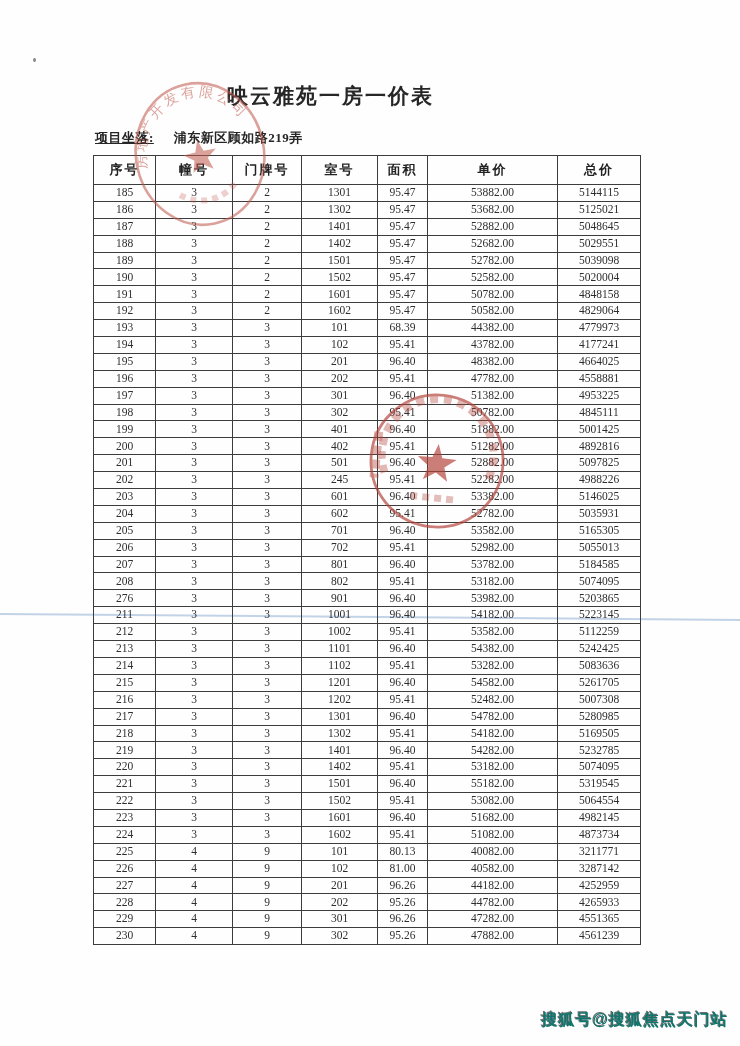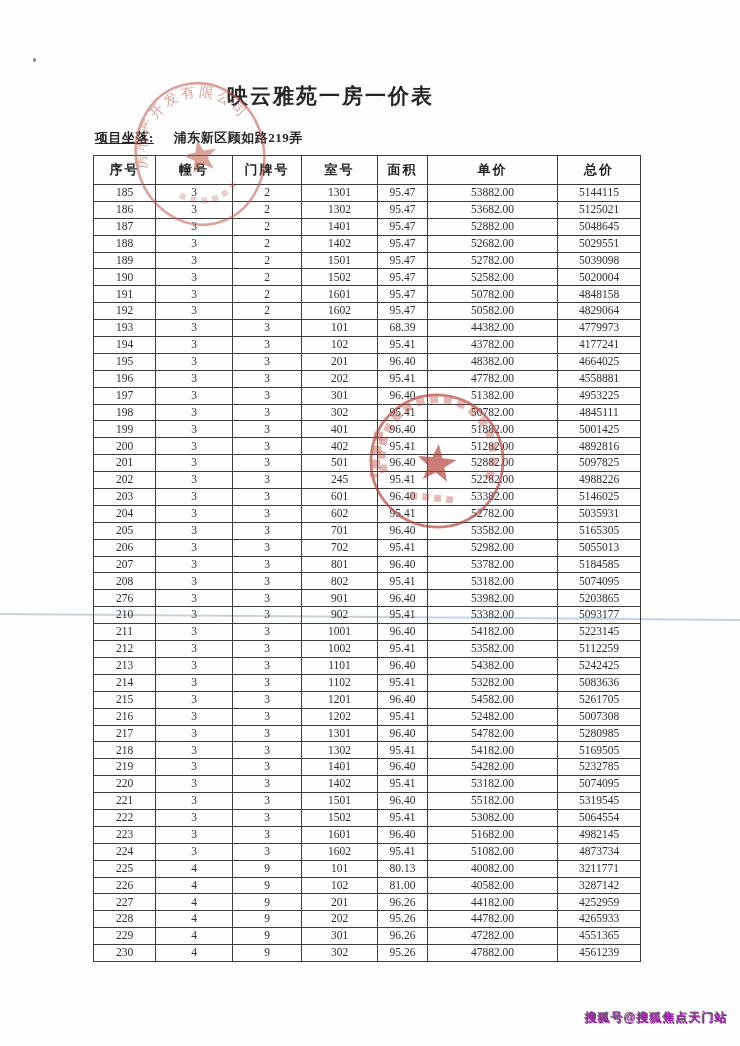--- a/index.html
+++ b/index.html
@@ -60,22 +60,22 @@
   }
 
   
   .stamp{position:absolute;pointer-events:none;}
   .stamp-1{left:130px;top:78px;opacity:.55;}
   .stamp-2{left:362px;top:386px;opacity:.68;}
 
   .watermark{
     position:absolute;right:12px;top:1010px;
     font-family:"Liberation Sans","DejaVu Sans",sans-serif;
-    font-size:12px;font-weight:bold;
-    color:#a21caf;
+    font-size:16px;font-weight:bold;
+    color:#0f766e;
     text-shadow:-1px -1px 0 #6f6f6f,1px 1px 0 #ffffff;
     letter-spacing:1px;
   }
 </style>
 </head>
 <body>
 
 <div class="page">
 
   <div class="speck"></div>
@@ -329,29 +329,20 @@
         <tr>
           <td>276</td>
           <td>3</td>
           <td>3</td>
           <td>901</td>
           <td>96.40</td>
           <td>53982.00</td>
           <td>5203865</td>
         </tr>
         <tr>
-          <td>210</td>
-          <td>3</td>
-          <td>3</td>
-          <td>902</td>
-          <td>95.41</td>
-          <td>53382.00</td>
-          <td>5093177</td>
-        </tr>
-        <tr>
           <td>211</td>
           <td>3</td>
           <td>3</td>
           <td>1001</td>
           <td>96.40</td>
           <td>54182.00</td>
           <td>5223145</td>
         </tr>
         <tr>
           <td>212</td>

